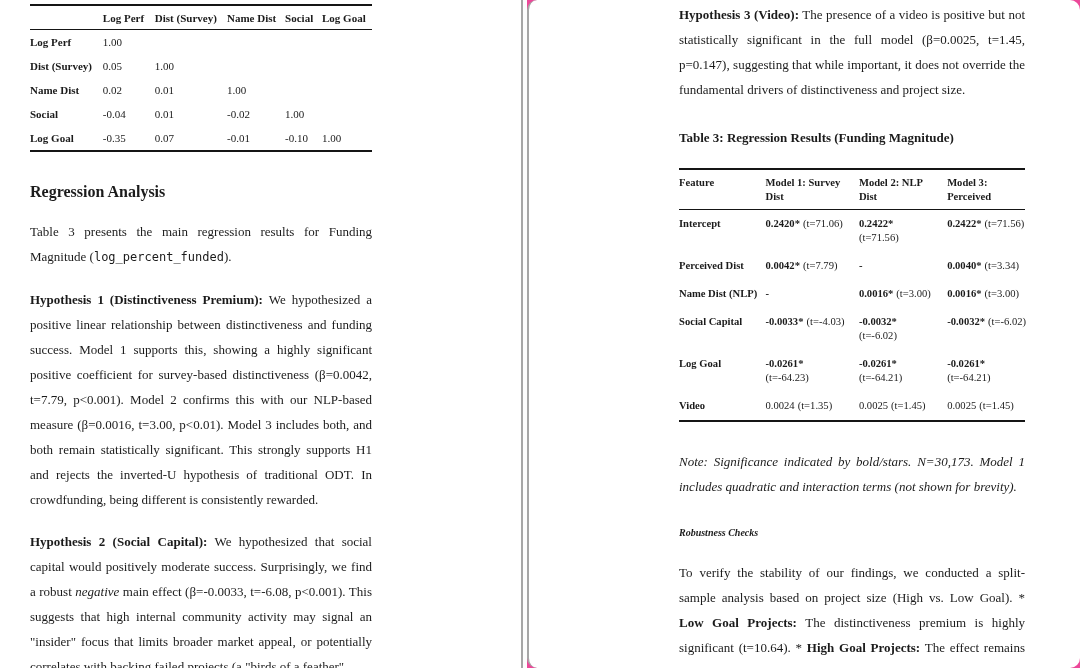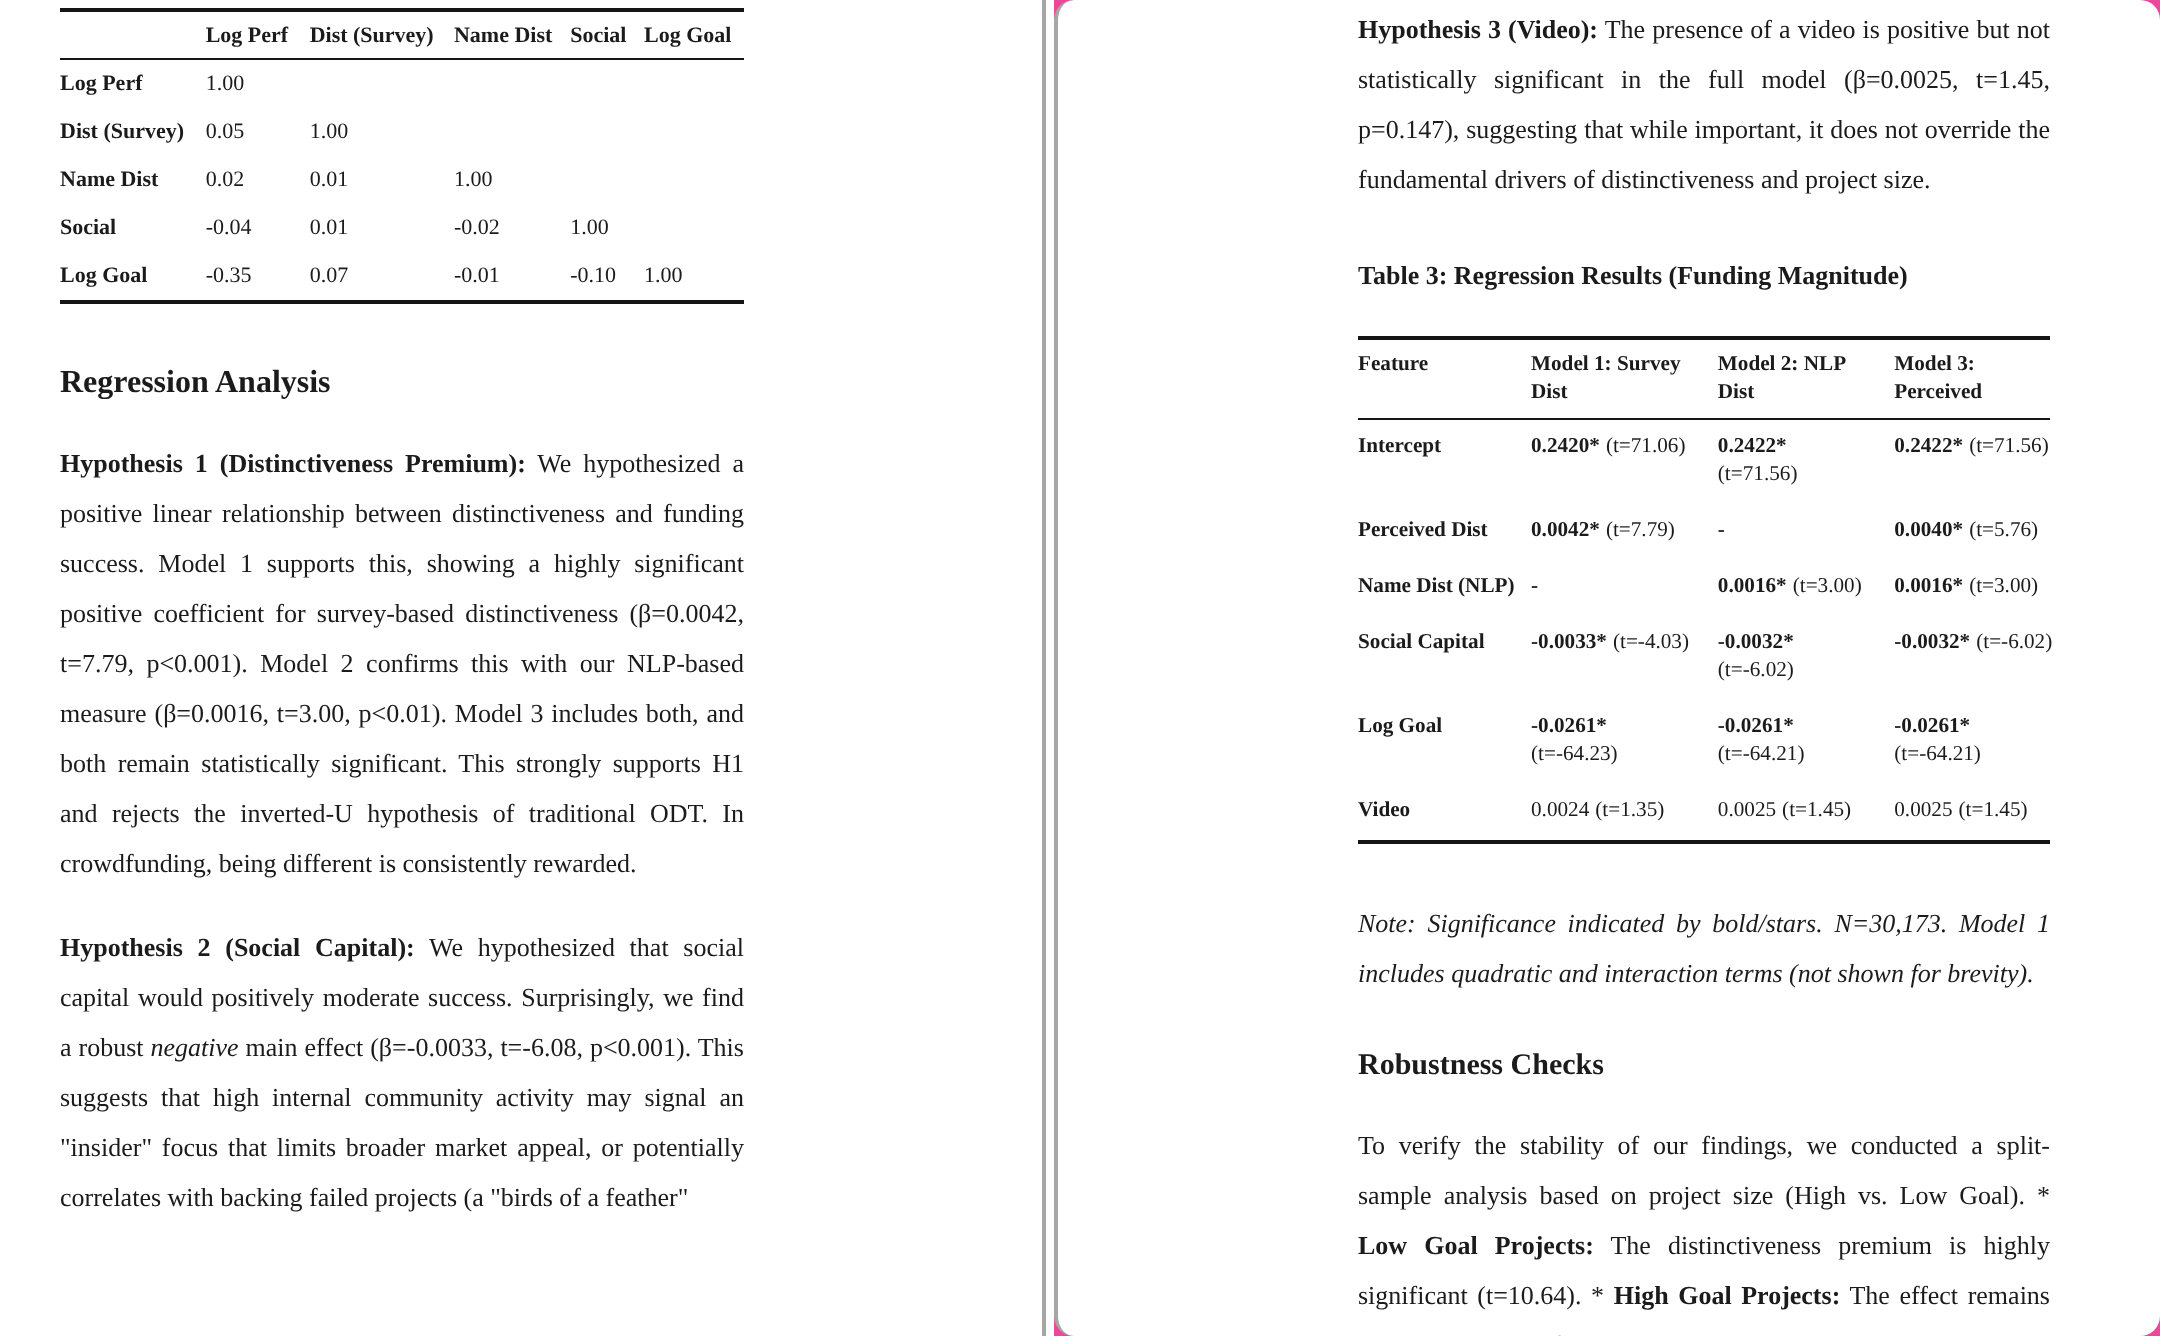--- a/index.html
+++ b/index.html
@@ -37,21 +37,21 @@
     padding:6px 4px 6px 0;}
   .reg-table thead th{border-bottom:1.5px solid #151515;font-weight:bold;padding:6px 4px 5px 0;}
   .reg-table tbody th{font-weight:bold;padding:7px 4px 7px 0;}
   .reg-table tbody td{white-space:nowrap;padding:7px 2px 7px 0;}
   .coef{font-weight:bold;}
   .nonsig .coef{font-weight:normal;}
   .t{margin-left:3px;}
   .t:empty{display:none;}
   .stack .t{display:block;margin-left:0;}
   .note{font-size:13px;font-style:italic;line-height:25px;text-align:justify;margin:27px 0 0 0;}
-  .sec-heading.right{font-size:15px;margin-top:24px;}
+  .sec-heading.right{font-size:10px;margin-top:24px;font-style:italic;}
 </style>
 </head>
 <body>
 
 <div class="viewport">
 
   <div class="page page-left">
     <div class="content-left">
 
       <table class="corr-table">
@@ -112,20 +112,21 @@
             <td>0.07</td>
             <td>-0.01</td>
             <td>-0.10</td>
             <td>1.00</td>
           </tr>
         </tbody>
       </table>
 
       <h2 class="sec-heading">Regression Analysis</h2>
 
+      <p class="body-text"><span>Table 3 presents the main regression results for Funding Magnitude (</span><span class="mono">log_percent_funded</span><span>).</span></p>
 
       <p class="body-text"><span class="lead">Hypothesis 1 (Distinctiveness Premium):</span><span> We hypothesized a positive linear relationship between distinctiveness and funding success. Model 1 supports this, showing a highly significant positive coefficient for survey-based distinctiveness (β=0.0042, t=7.79, p&lt;0.001). Model 2 confirms this with our NLP-based measure (β=0.0016, t=3.00, p&lt;0.01). Model 3 includes both, and both remain statistically significant. This strongly supports H1 and rejects the inverted-U hypothesis of traditional ODT. In crowdfunding, being different is consistently rewarded.</span></p>
 
       <p class="body-text"><span class="lead">Hypothesis 2 (Social Capital):</span><span> We hypothesized that social capital would positively moderate success. Surprisingly, we find a robust </span><i>negative</i><span> main effect (β=-0.0033, t=-6.08, p&lt;0.001). This suggests that high internal community activity may signal an "insider" focus that limits broader market appeal, or potentially correlates with backing failed projects (a "birds of a feather"</span></p>
 
     </div>
   </div>
 
   <div class="page-gap"></div>
 
@@ -155,21 +156,21 @@
           <tr>
             <th>Intercept</th>
             <td><span class="coef">0.2420*</span><span class="t">(t=71.06)</span></td>
             <td class="stack"><span class="coef">0.2422*</span><span class="t">(t=71.56)</span></td>
             <td><span class="coef">0.2422*</span><span class="t">(t=71.56)</span></td>
           </tr>
           <tr>
             <th>Perceived Dist</th>
             <td><span class="coef">0.0042*</span><span class="t">(t=7.79)</span></td>
             <td><span class="coef">-</span></td>
-            <td><span class="coef">0.0040*</span><span class="t">(t=5.76)</span></td>
+            <td><span class="coef">0.0040*</span><span class="t">(t=3.34)</span></td>
           </tr>
           <tr>
             <th>Name Dist (NLP)</th>
             <td><span class="coef">-</span></td>
             <td><span class="coef">0.0016*</span><span class="t">(t=3.00)</span></td>
             <td><span class="coef">0.0016*</span><span class="t">(t=3.00)</span></td>
           </tr>
           <tr>
             <th>Social Capital</th>
             <td><span class="coef">-0.0033*</span><span class="t">(t=-4.03)</span></td>

